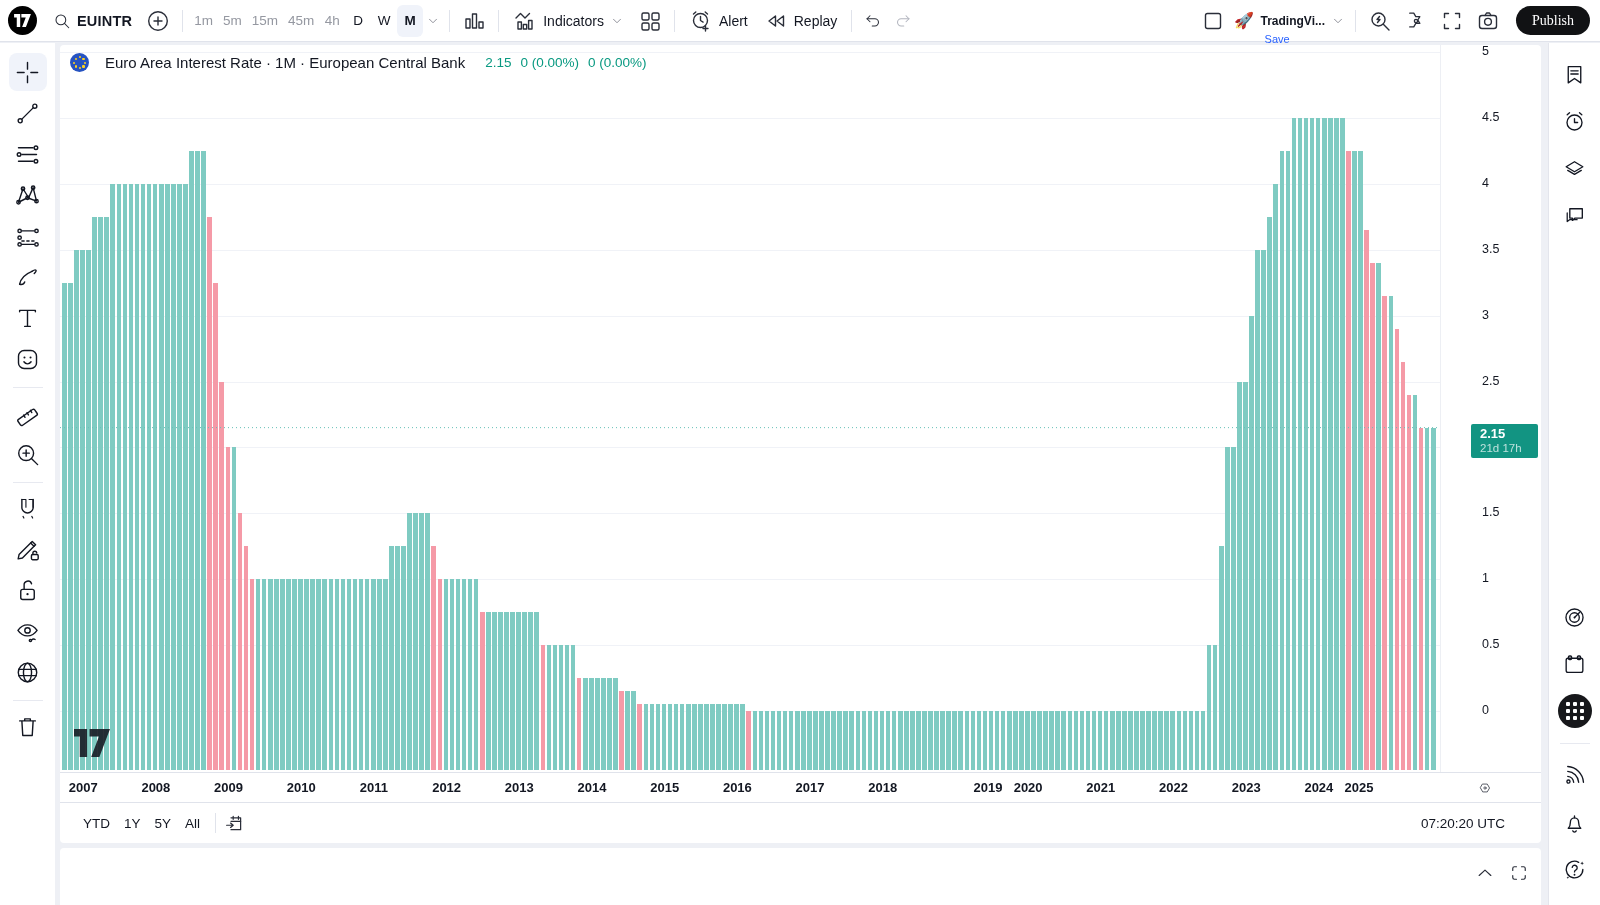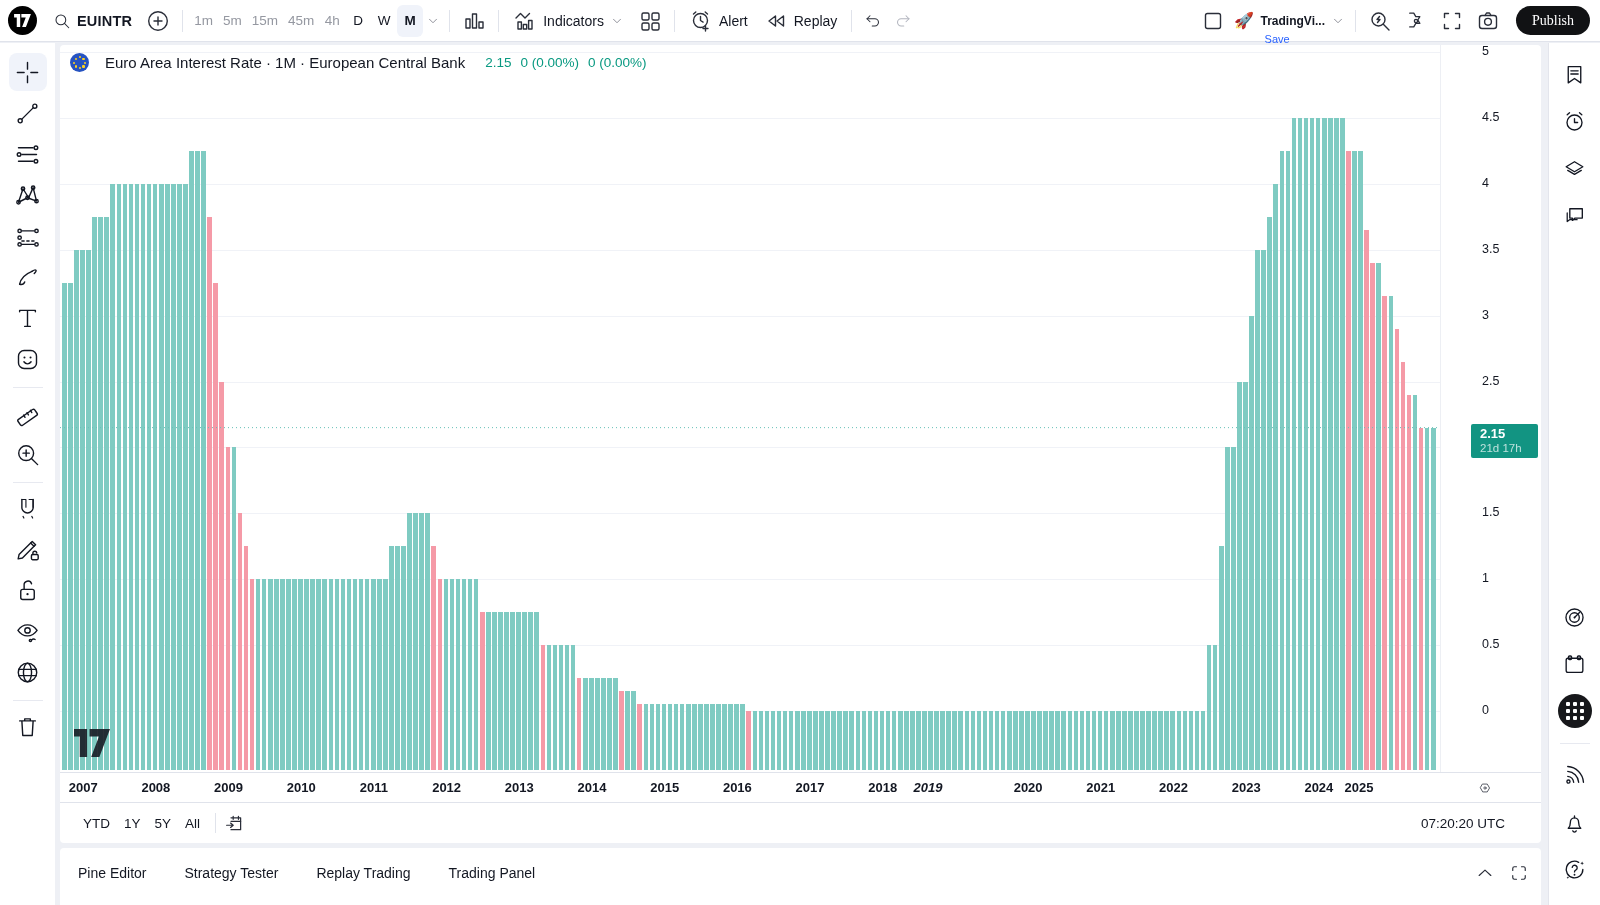--- a/index.html
+++ b/index.html
@@ -723,21 +723,21 @@
       <div class="xtick" style="left: 168.575px;">2009</div>
       <div class="xtick" style="left: 241.262px;">2010</div>
       <div class="xtick" style="left: 313.949px;">2011</div>
       <div class="xtick" style="left: 386.637px;">2012</div>
       <div class="xtick" style="left: 459.324px;">2013</div>
       <div class="xtick" style="left: 532.011px;">2014</div>
       <div class="xtick" style="left: 604.698px;">2015</div>
       <div class="xtick" style="left: 677.385px;">2016</div>
       <div class="xtick" style="left: 750.073px;">2017</div>
       <div class="xtick" style="left: 822.76px;">2018</div>
-      <div class="xtick" style="left: 868px; font-style: italic;">2019</div>
+      <div class="xtick" style="left: 928px;">2019</div>
       <div class="xtick" style="left: 968.134px;">2020</div>
       <div class="xtick" style="left: 1040.82px;">2021</div>
       <div class="xtick" style="left: 1113.51px;">2022</div>
       <div class="xtick" style="left: 1186.2px;">2023</div>
       <div class="xtick" style="left: 1258.88px;">2024</div>
       <div class="xtick" style="left: 1299px;">2025</div>
     </div>
 
   <div class="rangebar">
     <span id="rangebtns" style="display:flex;align-items:center">
@@ -750,21 +750,20 @@
     <svg class="ic" viewBox="0 0 24 24" style="width:21px;height:21px">
       <path d="M8 5.5h11v13.5H8"></path>
         <path d="M10.5 3.8v3.4M16.5 3.8v3.4M8 9.5h11"></path>
         <path d="M3 14h7M7.5 11.5L10.5 14l-3 2.5"></path>
     </svg>
     <span class="utc">07:20:20 UTC</span>
   </div>
 </div>
 
 <div class="bcard">
-  <span id="bottomtabs"><button class="btab">Pine Editor</button><button class="btab">Strategy Tester</button><button class="btab">Replay Trading</button><button class="btab">Trading Panel</button></span>
   <span class="bic">
     <svg class="ic" viewBox="0 0 24 24" style="width:20px;height:20px">
         <path d="M5 15l7-6.5L19 15"></path>
       </svg>
     <svg class="ic" viewBox="0 0 24 24" style="width:20px;height:20px">
         <path d="M9 4.5H6.5A2 2 0 0 0 4.5 6.5V9M15 4.5h2.5a2 2 0 0 1 2 2V9M15 19.5h2.5a2 2 0 0 0 2-2V15M9 19.5H6.5a2 2 0 0 1-2-2V15"></path>
       </svg>
   </span>
 </div>
 

